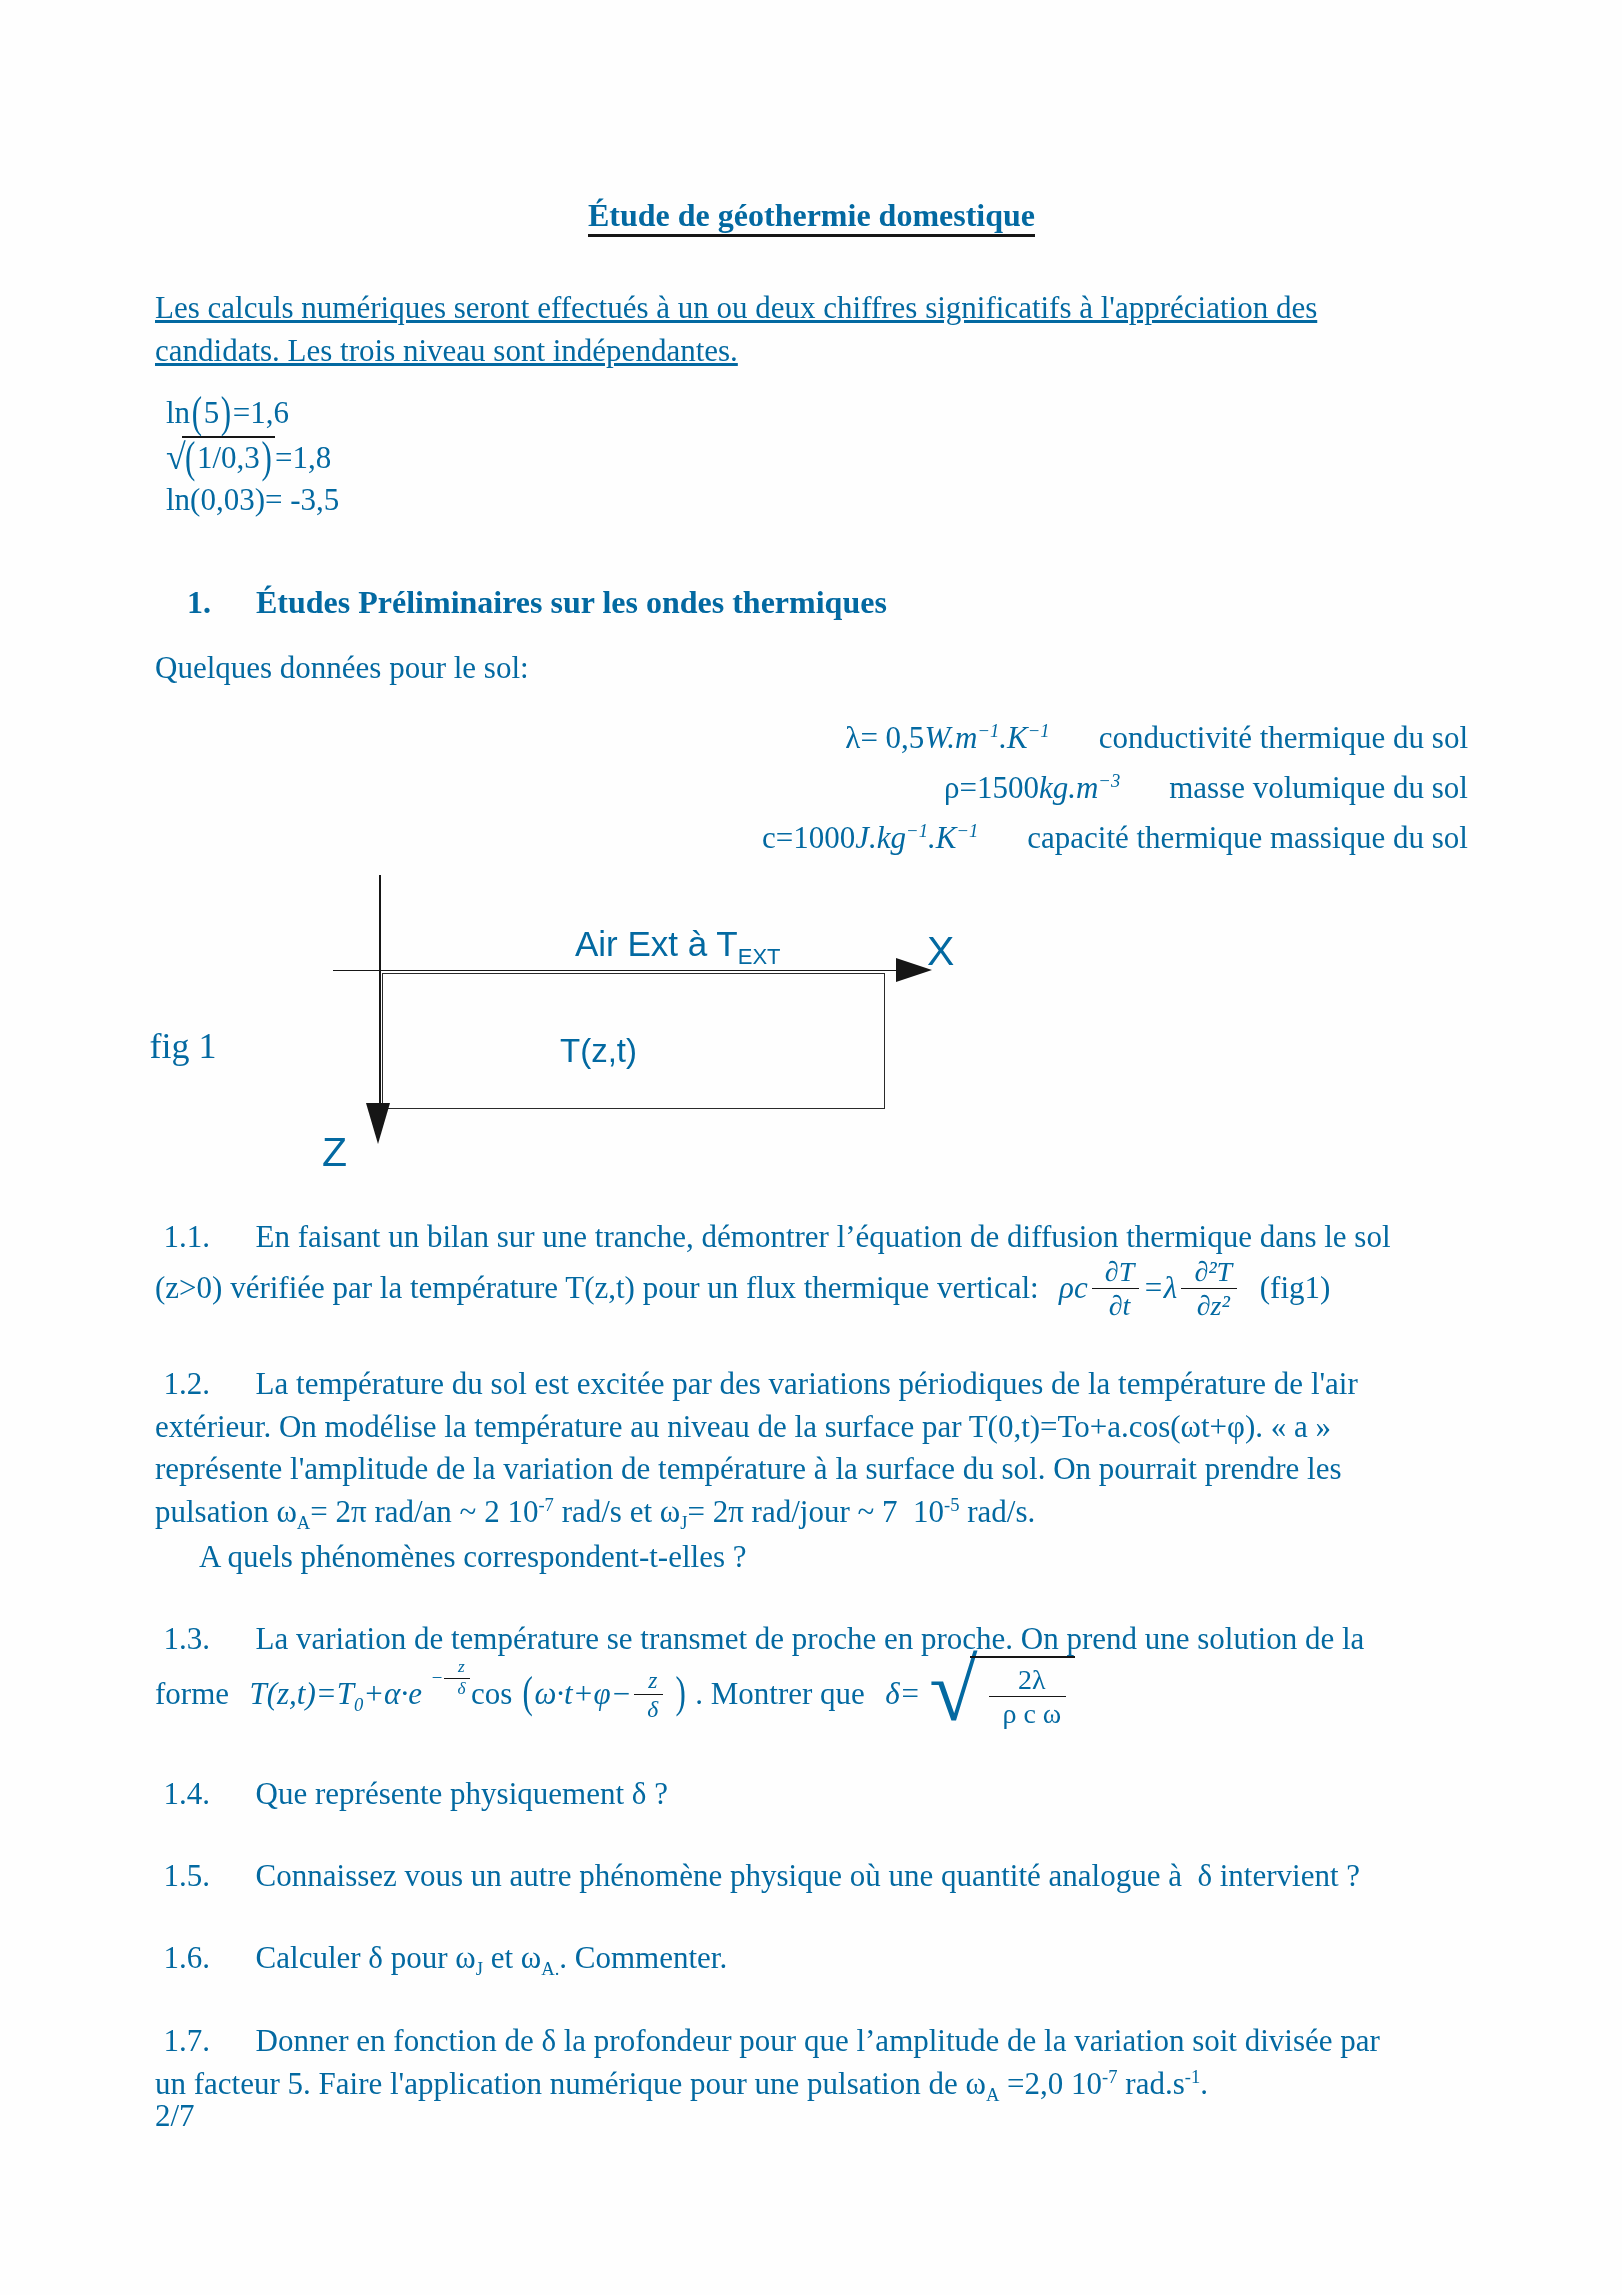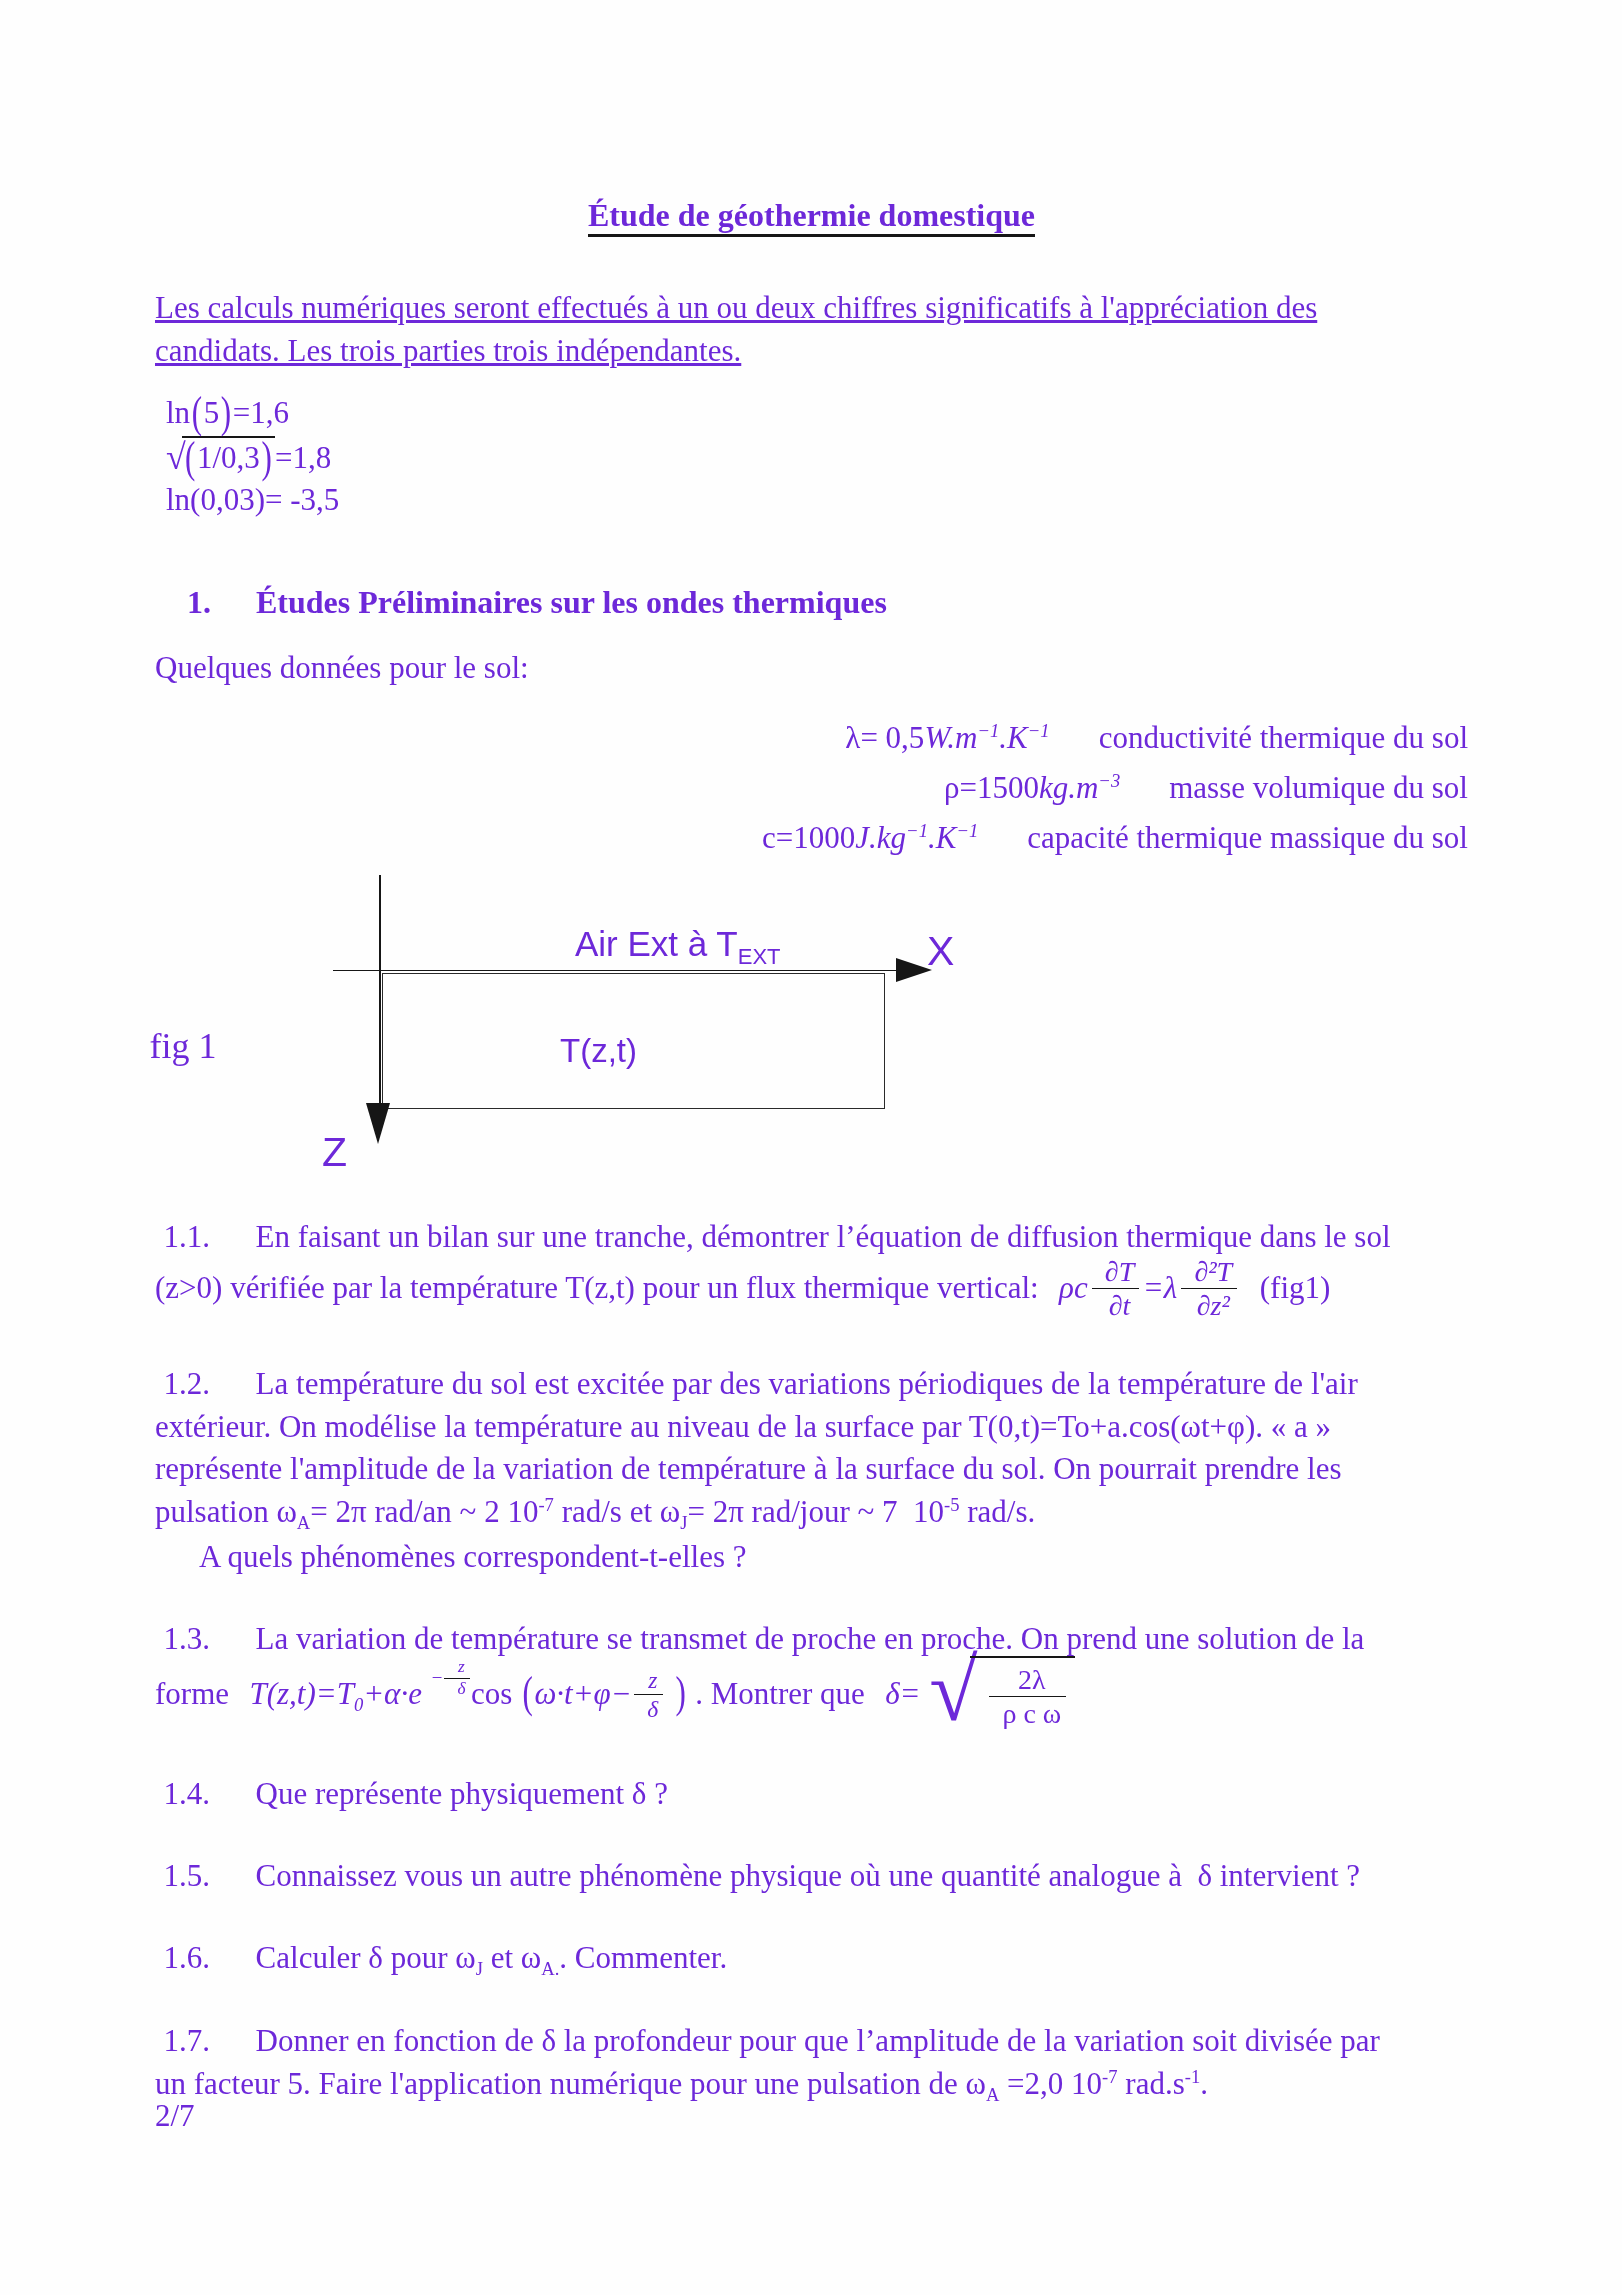--- a/index.html
+++ b/index.html
@@ -2,21 +2,21 @@
 <html style="font-size:12.6px"><head>
 <meta charset="utf-8">
 <style>
   * { margin:0; padding:0; box-sizing:border-box; }
   html,body { background:#9a9a9a; }
   .page {
     position:relative;
     width:1623px; height:2295px;
     margin:0 auto;
     background:#fefefe;
-    color:#6d28d9;
+    color:#0369a1;
     font-family:"Liberation Serif","DejaVu Serif",serif;
     font-size:31px;
     line-height:1.38;
     padding:0 155px;
     overflow:hidden;
   }
   
   .title { margin-top:193px; text-align:center; font-size:32px; font-weight:700; }
   .title .u { border-bottom:3.1px solid #161616; padding-bottom:0.8px; }
   
@@ -80,21 +80,21 @@
   .it { font-style:italic; }
   .pagenum { position:absolute; left:155px; top:2095px; }
 </style>
 </head>
 <body>
 
 <div class="page">
 
   <h1 class="title"><span class="u">Étude de géothermie domestique</span></h1>
 
-  <p class="intro"><span>Les calculs numériques seront effectués à un ou deux chiffres significatifs à l'appréciation des</span><br><span>candidats. Les trois parties trois indépendantes.</span></p>
+  <p class="intro"><span>Les calculs numériques seront effectués à un ou deux chiffres significatifs à l'appréciation des</span><br><span>candidats. Les trois niveau sont indépendantes.</span></p>
 
   <div class="mathblock">
     <div class="mline"><span>ln</span><span class="tp">(</span><span>5</span><span class="tp">)</span><span>=1,6</span></div>
     <div class="mline"><span class="rad">√</span><span class="ovl"><span class="tp">(</span><span>1/0,3</span><span class="tp">)</span></span><span>=1,8</span></div>
     <div class="mline"><span>ln(0,03)= -3,5</span></div>
   </div>
 
   <h2 class="sec"><span class="num">1.</span><span>Études Préliminaires sur les ondes thermiques</span></h2>
 
   <p class="soilintro"><span>Quelques données pour le sol:</span></p>

